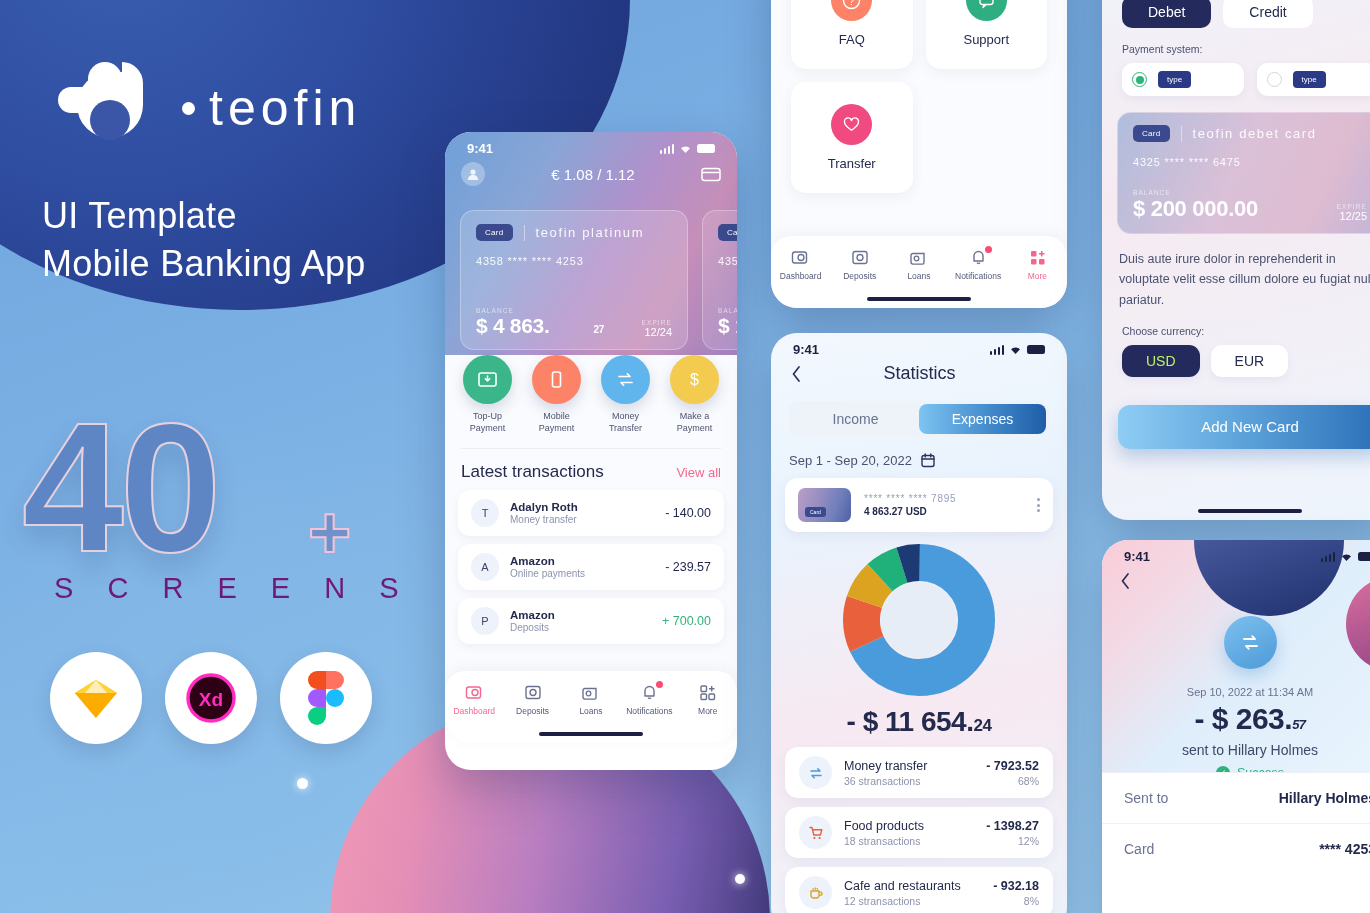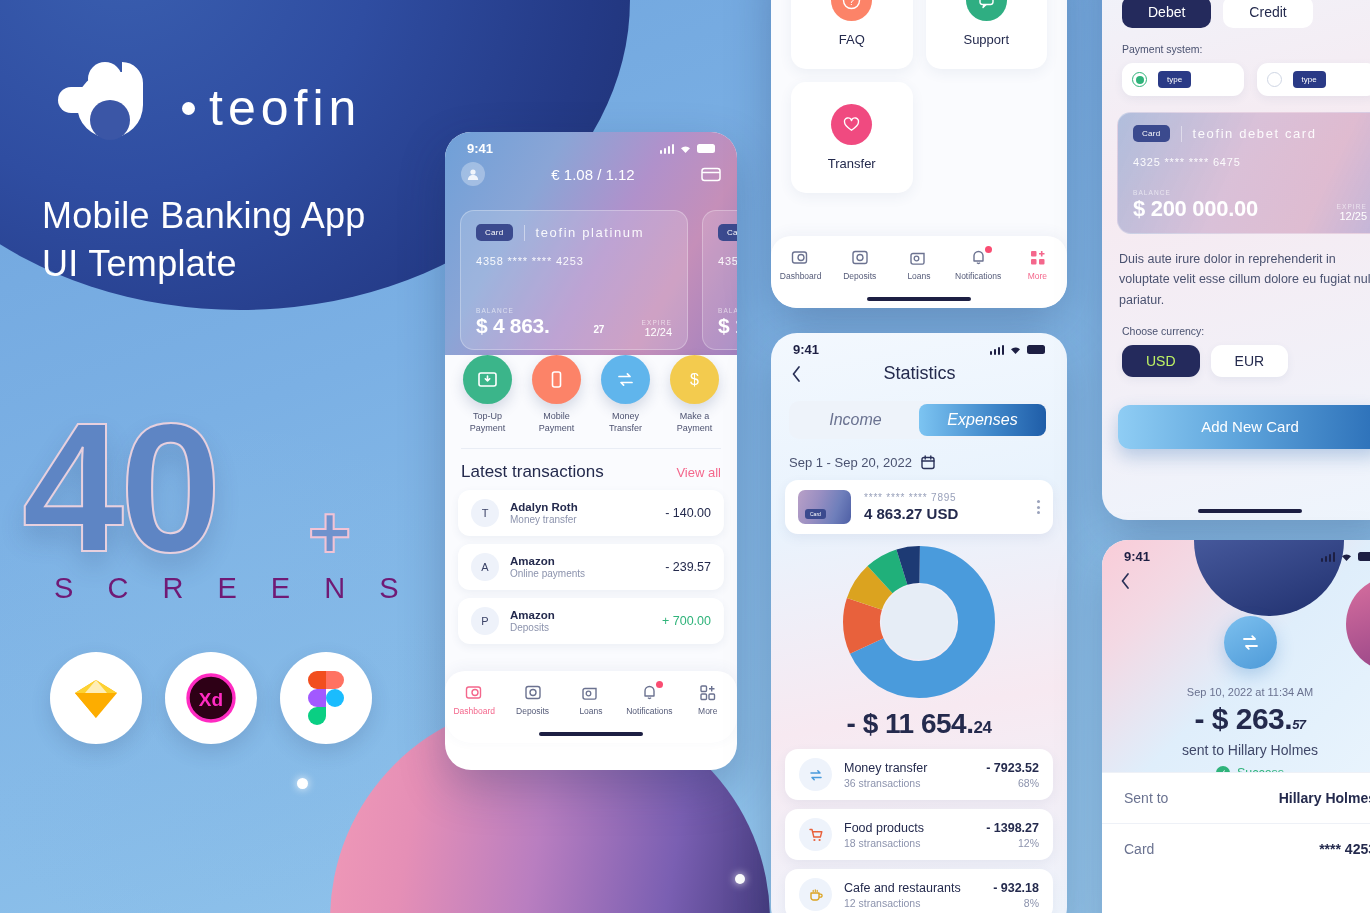--- a/index.html
+++ b/index.html
@@ -138,31 +138,31 @@
     box-shadow:0 4px 13px rgba(60,80,130,.07); }
   .gic { width:41px; height:41px; border-radius:50%; display:flex; align-items:center; justify-content:center; }
   .glbl { font-size:13px; color:#242a4d; }
 
   
   #phone-stats { left:771px; top:333px; width:296px; height:600px; border-radius:26px;
     background:linear-gradient(170deg,#f3f8fe 0%, #e9f3fd 30%, #f7e9f1 62%, #eef5fd 100%); }
   .st-head { display:flex; align-items:center; padding:4px 20px 0; }
   .st-title { flex:1; text-align:center; font-size:18px; color:#242a4d; margin-left:-10px; }
   .seg { display:flex; margin:17px 18px 0; background:#eef3fa; border-radius:10px; padding:3px; }
-  .seg div { flex:1; text-align:center; padding:7px 0; font-size:16px; border-radius:8px; color:#6a7290;font-style:italic; }
+  .seg div { flex:1; text-align:center; padding:7px 0; font-size:14px; border-radius:8px; color:#6a7290; }
   .seg div.on { background:linear-gradient(90deg,#7cc4f2 0%, #3e85c8 60%, #1f5da8 100%); color:#fff; }
   .st-range { display:flex; align-items:center; gap:9px; padding:16px 18px 0; font-size:13px; color:#4a5270; }
   .st-card { display:flex; align-items:center; gap:13px; background:#fff; margin:10px 14px 0;
     padding:10px 13px; border-radius:13px; box-shadow:0 4px 12px rgba(60,80,130,.08); }
   .mini-card { width:53px; height:34px; border-radius:7px; position:relative; flex:none;
     background:linear-gradient(110deg,#b9a0c7 0%,#9a8fc2 35%,#6f7fbb 70%,#4e5fa5 100%); }
   .mini-chip { position:absolute; left:7px; bottom:5px; background:#3b4a8e; color:#fff;
     font-size:5px; padding:2px 5px; border-radius:3px; }
   .st-cnum { font-size:10px; color:#98a0ba; letter-spacing:.8px; }
-  .st-camt { font-size:15px; color:#242a4d; font-weight:600; margin-top:2px; }
+  .st-camt { font-size:10px; color:#242a4d; font-weight:600; margin-top:2px; }
   .kebab { display:flex; flex-direction:column; gap:2.5px; }
   .kebab i { width:3px; height:3px; border-radius:50%; background:#9aa2bb; display:block; }
   .donut-wrap { position:relative; height:160px; margin-top:12px; }
   .donut { position:absolute; left:50%; top:0; transform:translateX(-50%); width:152px; height:152px; }
   .st-total { text-align:center; font-size:28px; color:#242a4d; font-weight:600; margin-top:2px; letter-spacing:-.5px; }
   .st-total small { font-size:17px; }
   .cat { display:flex; align-items:center; gap:12px; background:#fff; margin:9px 14px 0;
     padding:9px 14px; border-radius:13px; box-shadow:0 4px 12px rgba(60,80,130,.07); }
   .cat-ic { width:33px; height:33px; border-radius:50%; background:#eef3fb; flex:none;
     display:flex; align-items:center; justify-content:center; }
@@ -249,22 +249,22 @@
         <rect x="44" y="10" width="34" height="34" rx="17" fill="#fff"></rect>
         <rect x="14" y="35" width="56" height="26" rx="13" fill="#fff"></rect>
         <circle cx="66" cy="68" r="20" fill="#3b56a6"></circle>
         <circle cx="66" cy="68" r="20" fill="none" stroke="#fff" stroke-width="0"></circle>
       </svg>
     </div>
     <div class="logo-dot"></div>
     <div class="logo-word">teofin</div>
   </div>
   <div class="promo-title">
+    <div>UI Template</div>
     <div>Mobile Banking App</div>
-    <div>UI Template</div>
   </div>
   <div class="big40">40</div>
   <div class="plus40">+</div>
   <div class="screens">S C R E E N S</div>
   <div class="tools">
     <div class="tool">
       <svg width="50" height="45" viewBox="0 0 50 45">
         <polygon points="25,4 46,17 25,42 4,17" fill="#fdad00"></polygon>
         <polygon points="25,4 46,17 25,17" fill="#fdd231"></polygon>
         <polygon points="25,4 4,17 25,17" fill="#fdd231"></polygon>

